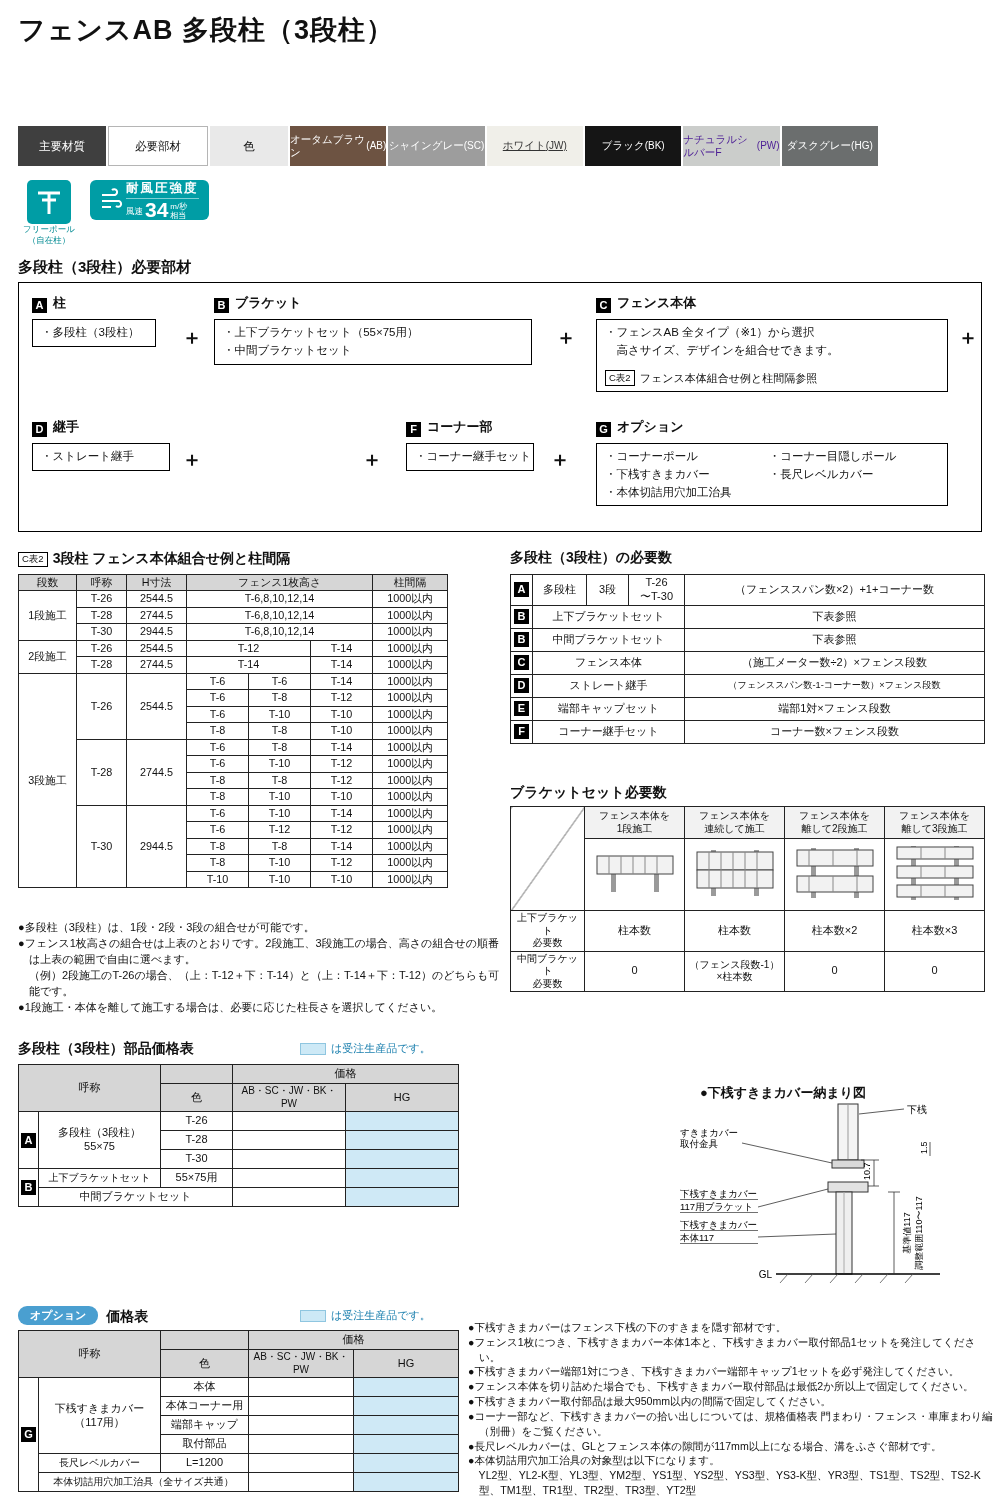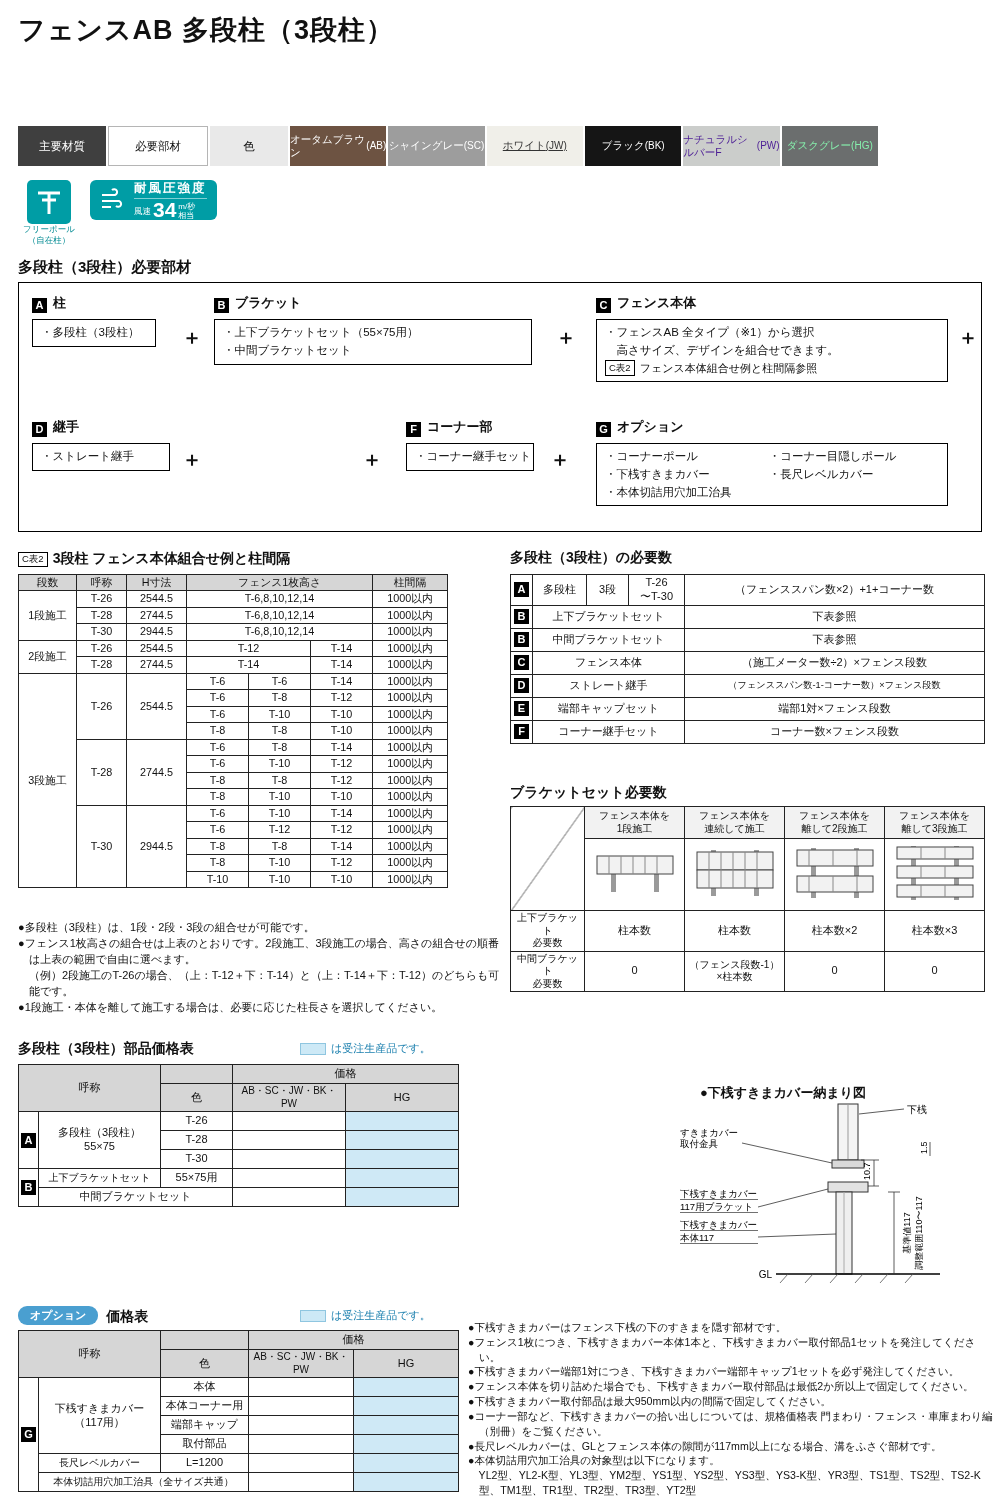--- a/index.html
+++ b/index.html
@@ -11,39 +11,39 @@
 .app-label{font-size:11px}
 .app-value{font-size:12.5px}
 .cbar{display:flex;gap:2px;height:40px}
 .cbar-fixed{display:flex;align-items:center;justify-content:center;font-size:11.5px}
 .cbar-colors{flex:1;display:flex;gap:2px}
 .cbar-cell{flex:1;display:flex;flex-direction:row;align-items:center;justify-content:center;line-height:1.25}
 .cname{font-size:10.5px}
 .ccode{font-size:10px}
 .fp-icon{width:44px;height:44px;background:#009da5;border-radius:5px;margin:0 auto;display:flex;align-items:center;justify-content:center}
 .fp-label{font-size:8.5px;color:#008a92;line-height:1.25}
-.wind-badge{background:#009da5;border-radius:6px;color:#fff;display:flex;align-items:center;padding:20px 10px;gap:8px;height:34px}
+.wind-badge{background:#009da5;border-radius:6px;color:#fff;display:flex;align-items:center;padding:20px 10px;height:34px}
 .wind-title{font-size:12.5px;font-weight:bold;letter-spacing:2px;border-bottom:1px solid #7fd0d4;padding-bottom:1px}
 .wind-line{display:flex;align-items:flex-end}
 .wind-prefix{font-size:8.5px;margin-right:2px;padding-bottom:2px}
 .wind-value{font-size:21px;font-weight:bold;line-height:1}
 .wind-unit-col{display:inline-flex;flex-direction:column;font-size:8px;line-height:1.15;margin-left:2px}
 .h15{font-size:15px;font-weight:bold}
 .h14{font-size:14px;font-weight:bold}
 .parts-outline{border:1px solid #000}
 .lbadge{display:inline-block;width:15px;height:15px;background:#000;color:#fff;font-size:11px;line-height:15px;font-weight:bold;text-align:center}
 .part-head{font-size:13px;font-weight:bold;margin-bottom:6px}
 .part-head .lbadge{margin-right:6px;vertical-align:-2px}
 .part-box{border:1px solid #000;background:#fff;font-size:11.5px;line-height:1.55;padding:4px 8px}
 .pline{white-space:nowrap}
 .g-grid{display:flex;flex-wrap:wrap}
 .g-grid .pline{width:49%}
 .plus{font-size:20px;font-weight:bold}
 .ctag{display:inline-block;border:1px solid #000;font-size:9.5px;font-weight:normal;padding:0 3px;background:#fff;vertical-align:1px;margin-right:5px}
-.pref{margin-top:0;font-size:11px}
+.pref{margin-top:10px;font-size:11px}
 table{border-collapse:collapse;table-layout:fixed;background:#fff}
 td{border:1px solid #222;text-align:center;vertical-align:middle;font-size:11px;padding:1px 2px;background:#fff;line-height:1.25}
 td.h{background:#d6d6d6}
 td.blue{background:#cfe9f6}
 td.sm{font-size:9.2px}
 td.sm2{font-size:10px}
 td.h2{background:#f2f2f2;font-size:10px}
 td.rl{font-size:10px}
 td.diag{background:linear-gradient(to bottom right,#fff calc(50% - 0.6px),#333 50%,#fff calc(50% + 0.6px))}
 .tbl-c2 td{height:16px;font-size:10.8px}
@@ -89,21 +89,21 @@
           <div class="ccode">(JW)</div>
         </div>
         <div class="cbar-cell" style="background: rgb(21, 21, 21); color: rgb(255, 255, 255);">
           <div class="cname">ブラック</div>
           <div class="ccode">(BK)</div>
         </div>
         <div class="cbar-cell" style="background: rgb(203, 205, 203); color: #4c1d95;">
           <div class="cname">ナチュラルシルバーF</div>
           <div class="ccode">(PW)</div>
         </div>
-        <div class="cbar-cell" style="background: rgb(107, 110, 110); color: #86efac; align-items: center;">
+        <div class="cbar-cell" style="background: rgb(107, 110, 110); color: #ffffff; align-items: center;">
           <div class="cname">ダスクグレー</div>
           <div class="ccode">(HG)</div>
         </div>
       </div>
   </div>
 
   <div class="abs" style="left:18px;top:180px;width:62px;text-align:center">
     <div class="fp-icon">
       <svg width="28" height="28" viewBox="0 0 28 28">
           <g stroke="#fff" stroke-width="3" fill="none">

